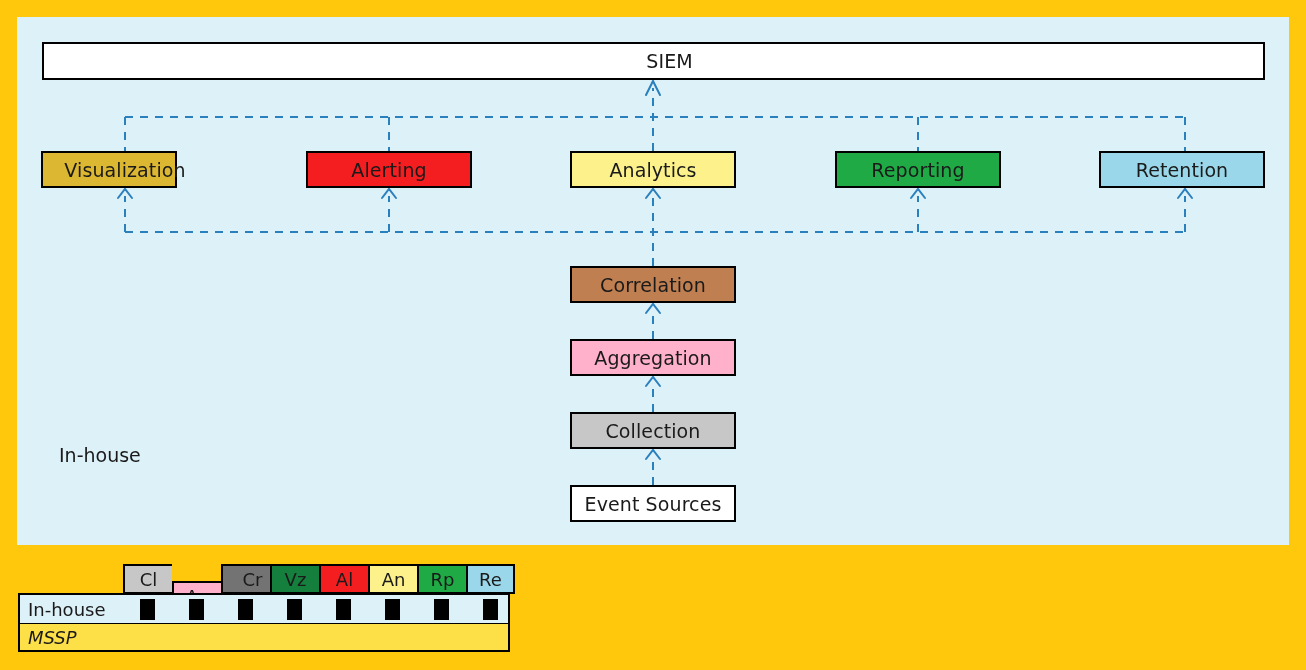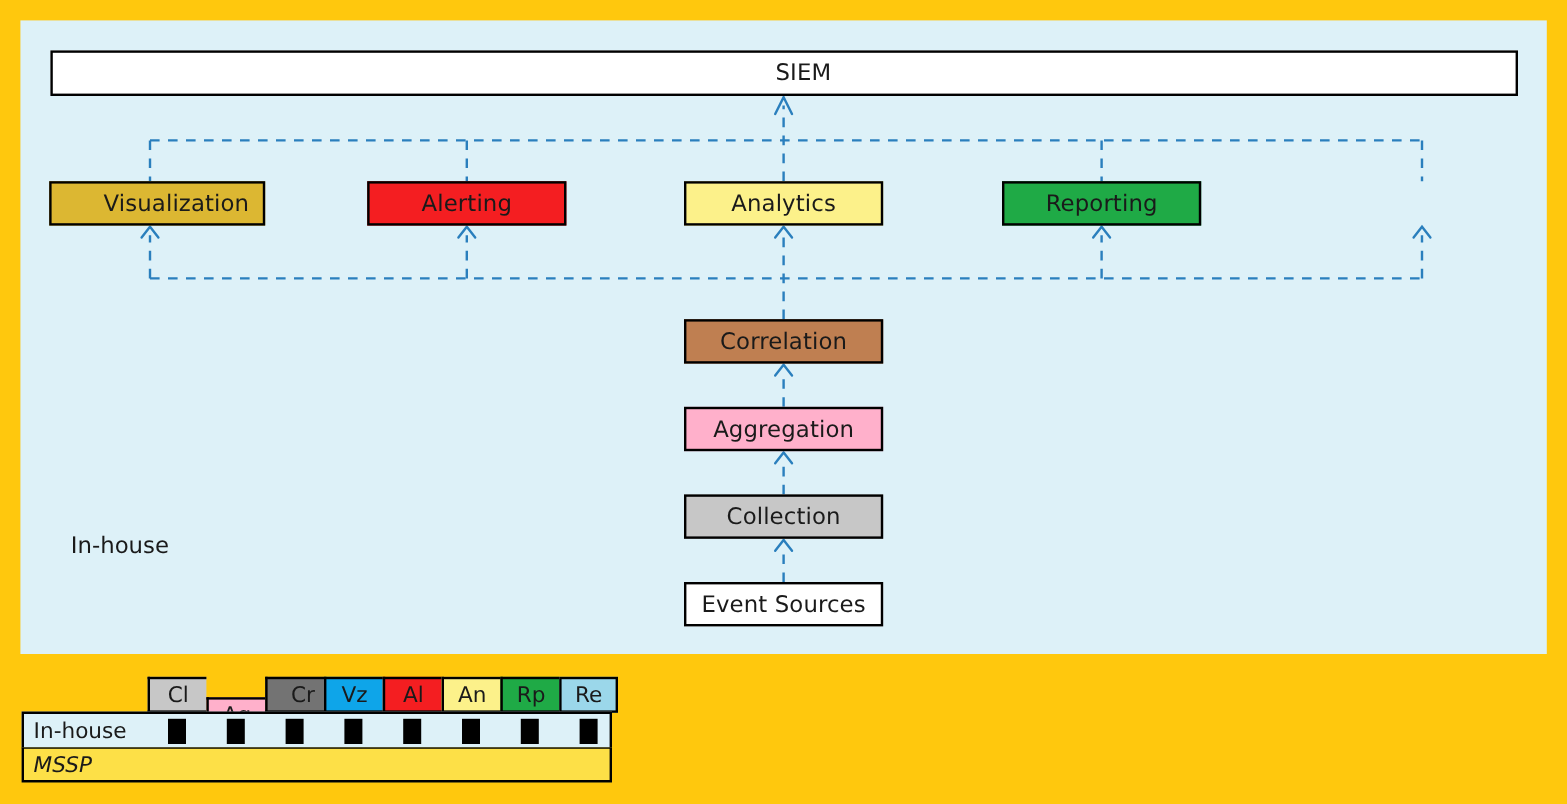--- a/index.html
+++ b/index.html
@@ -65,21 +65,21 @@
     height: 38px;
     background: #ffffff;
     border-width: 2px;
     padding-left: 32px;
   }
 
   .node.tier1 {
     top: 151px;
     height: 37px;
   }
-  .node.vz { left: 41px;   width: 180px; background: #dcb732; padding-left: 32px; }
+  .node.vz { left: 41px;   width: 136px; background: #dcb732; padding-left: 32px; }
   .node.al { left: 306px;  width: 166px; background: #f41e21; }
   .node.an { left: 570px;  width: 166px; background: #fcf18a; }
   .node.rp { left: 835px;  width: 166px; background: #1faa46; }
   .node.re { left: 1099px; width: 166px; background: #9bd7ea; }
 
   .node.mid {
     left: 570px;
     width: 166px;
     height: 37px;
   }
@@ -231,20 +231,23 @@
   </div>
   <div class="node tier1 al">
     <span>Alerting</span>
   </div>
   <div class="node tier1 an">
     <span>Analytics</span>
   </div>
   <div class="node tier1 rp">
     <span>Reporting</span>
   </div>
+  <div class="node tier1 re">
+    <span>Retention</span>
+  </div>
 
   <div class="node mid cr">
     <span>Correlation</span>
   </div>
   <div class="node mid ag">
     <span>Aggregation</span>
   </div>
   <div class="node mid cl">
     <span>Collection</span>
   </div>
@@ -253,21 +256,21 @@
   </div>
 
   <div id="inhouse-caption">In-house</div>
 
   <div id="legend">
 
     <div id="legend-head">
         <div class="hcell" style="background: rgb(199, 199, 199);">Cl</div>
         <div class="hcell" style="background: rgb(255, 176, 203); margin-top: 17px;">Ag</div>
         <div class="hcell" style="background: #737373; padding-left: 12px;">Cr</div>
-        <div class="hcell" style="background: #0ea5e9;">Vz</div>
+        <div class="hcell" style="background: #15803d;">Vz</div>
         <div class="hcell" style="background: rgb(244, 30, 33);">Al</div>
         <div class="hcell" style="background: rgb(252, 241, 138);">An</div>
         <div class="hcell" style="background: rgb(31, 170, 70);">Rp</div>
         <div class="hcell" style="background: rgb(155, 215, 234);">Re</div>
       </div>
 
     <div class="legend-row" id="row-inhouse" style="background: rgb(221, 241, 248);">
       <span class="rowlabel">In-house</span>
       <div class="marks">
           <div class="mk">

